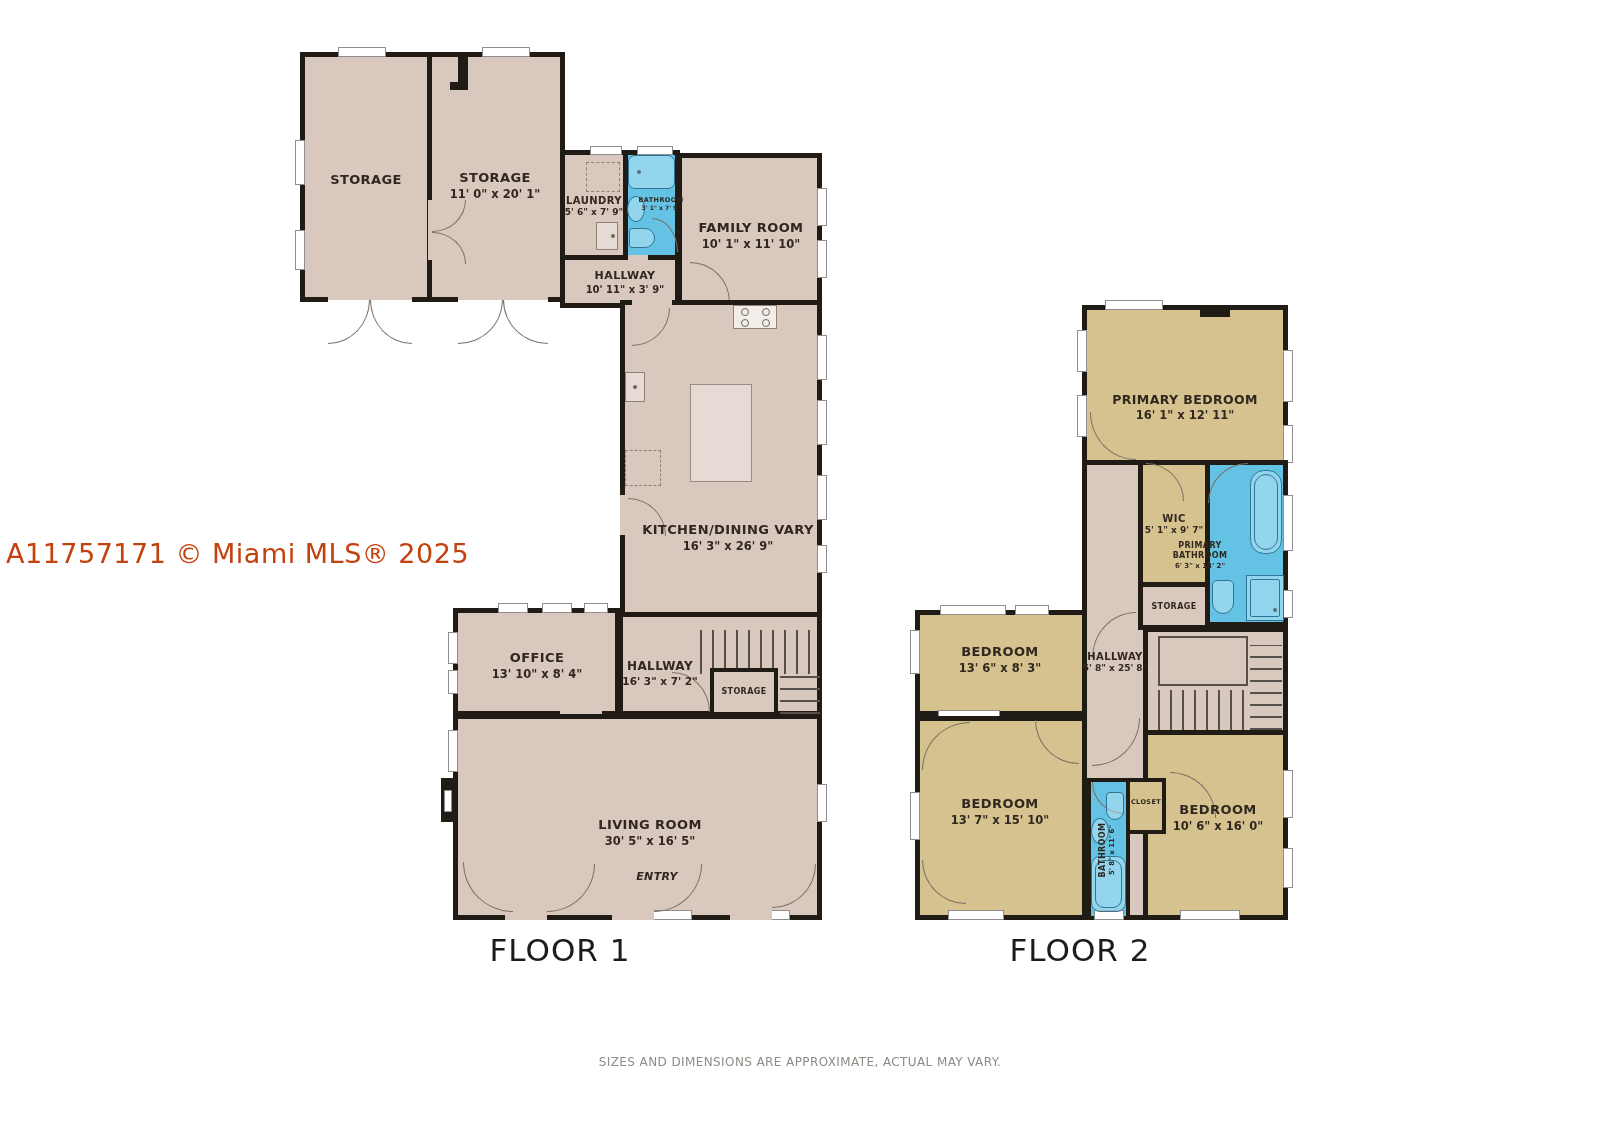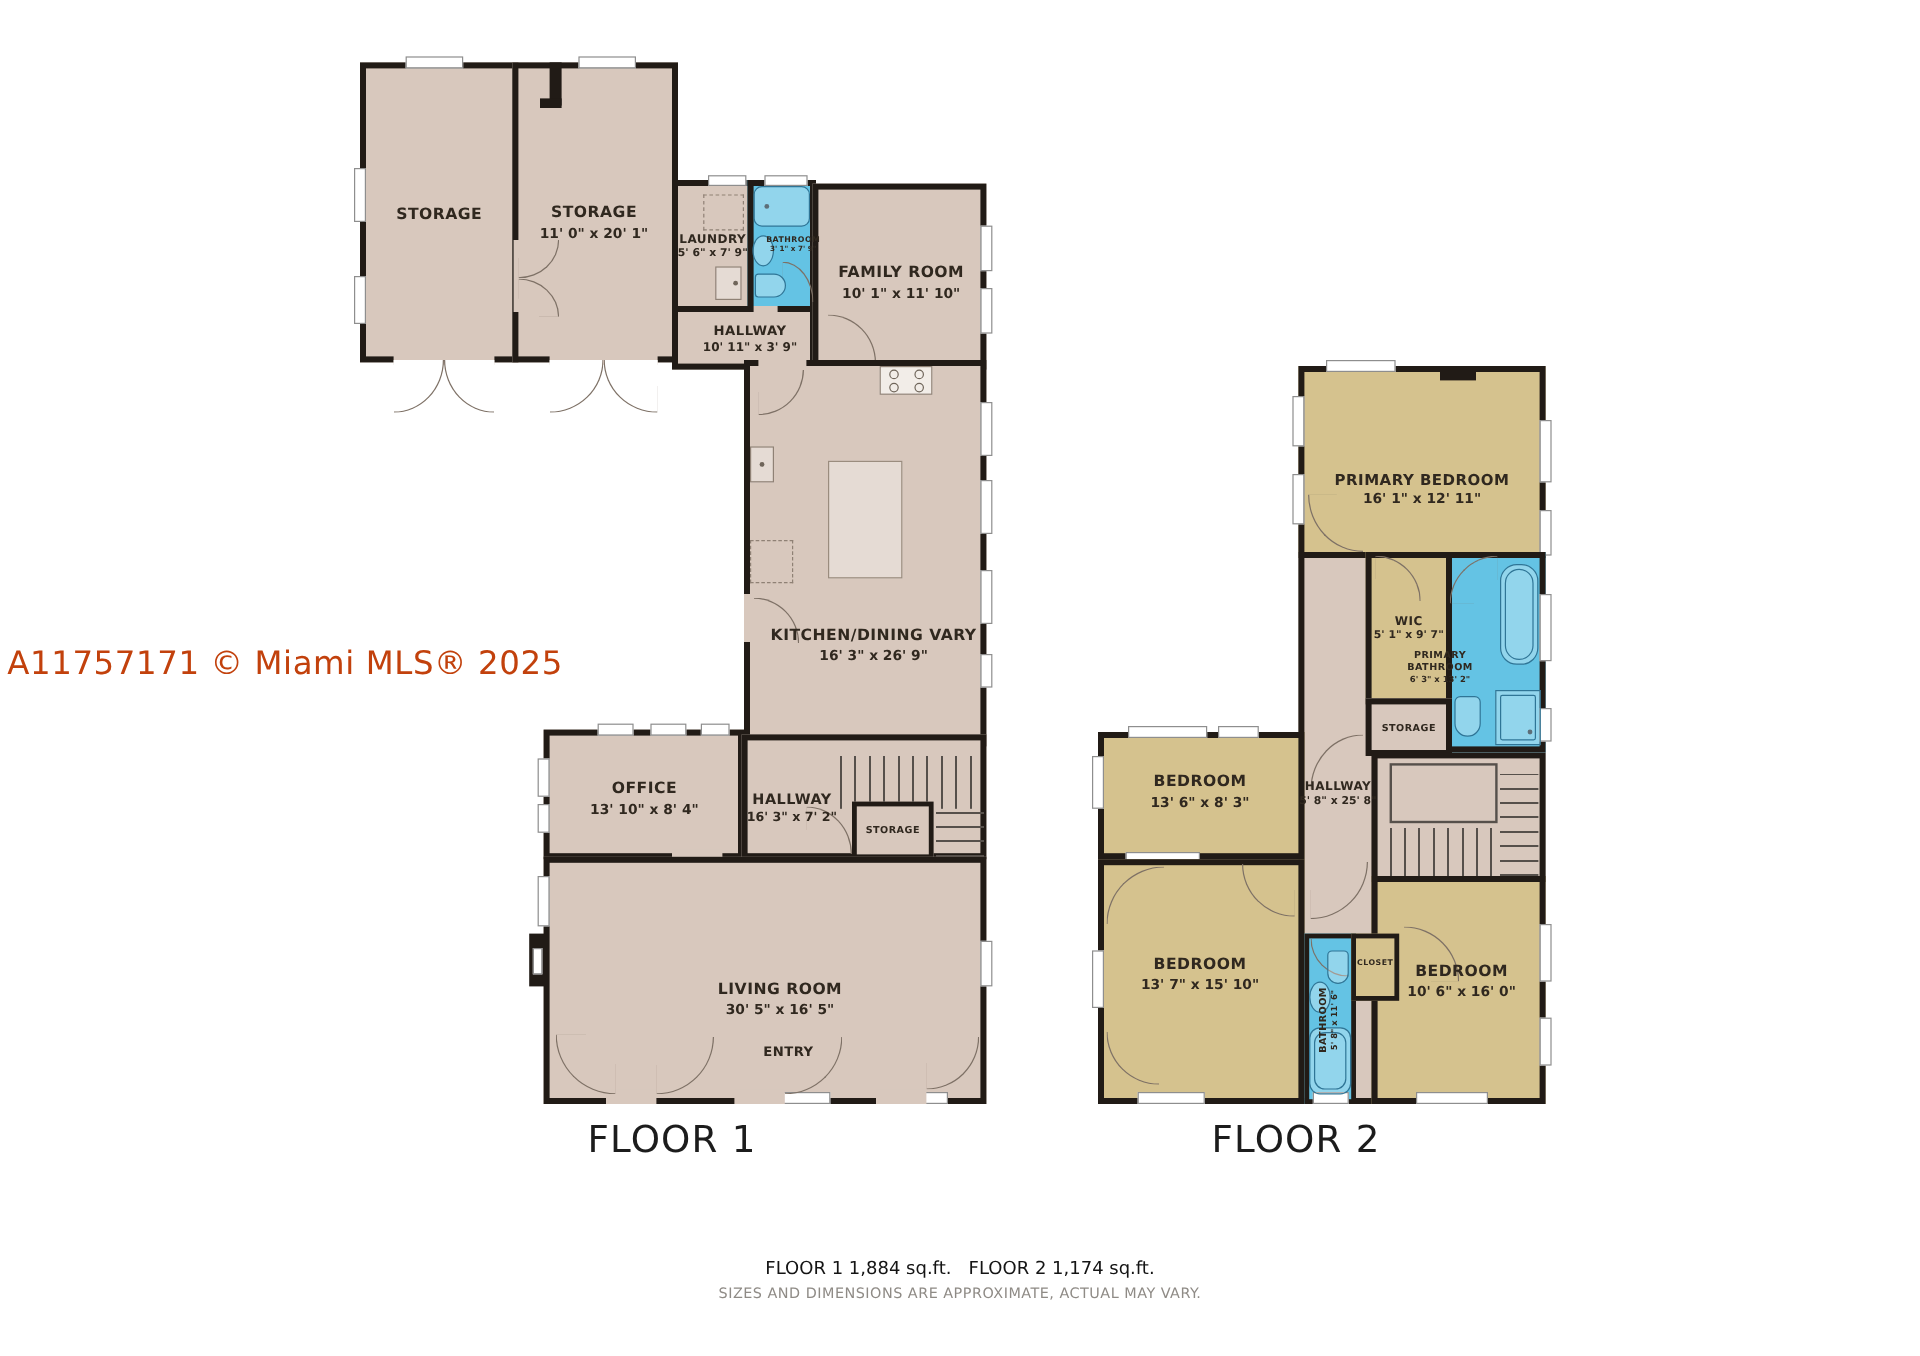--- a/index.html
+++ b/index.html
@@ -195,21 +195,21 @@
       <span class="dm" style="font-size:10.5px;">16' 3" x 7' 2"</span>
     </div>
     <div class="rlabel sm" style="left:744px;top:692px;">
       <span class="nm">STORAGE</span>
     </div>
     <div class="rlabel" style="left:650px;top:833px;">
       <span class="nm">LIVING ROOM</span>
       <span class="dm">30' 5" x 16' 5"</span>
     </div>
     <div class="rlabel" style="left:657px;top:877px;">
-      <span class="nm" style="font-size:11px;">ENTRY</span>
+      <span class="nm" style="font-size:11px;font-style:italic;">ENTRY</span>
     </div>
     <div class="floorlabel" style="left:560px;top:950px;text-align:right;">FLOOR 1</div>
   </div>
 
   <div>
 
     <div class="room k" style="left:1082px;top:305px;width:206px;height:160px;"></div>
     <div class="wallstub" style="left:1200px;top:305px;width:30px;height:12px;"></div>
     <div class="win" style="left:1105px;top:300px;width:58px;height:10px;"></div>
     <div class="win" style="left:1077px;top:330px;width:10px;height:42px;"></div>
@@ -307,17 +307,16 @@
       <span class="nm">CLOSET</span>
     </div>
     <div class="rlabel" style="left:1218px;top:818px;">
       <span class="nm">BEDROOM</span>
       <span class="dm">10' 6" x 16' 0"</span>
     </div>
     <div class="floorlabel" style="left:1080px;top:950px;">FLOOR 2</div>
   </div>
 
   <div class="footer" style="top:1050px;">
-    <div class="l">FLOOR 1 1,884 sq.ft.   FLOOR 2 1,174 sq.ft.</div>
     <div class="disc">SIZES AND DIMENSIONS ARE APPROXIMATE, ACTUAL MAY VARY.</div>
   </div>
 
 </div>
 
 </body></html>

